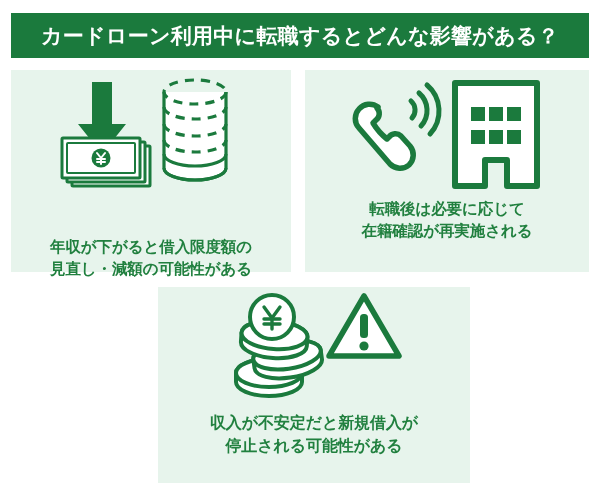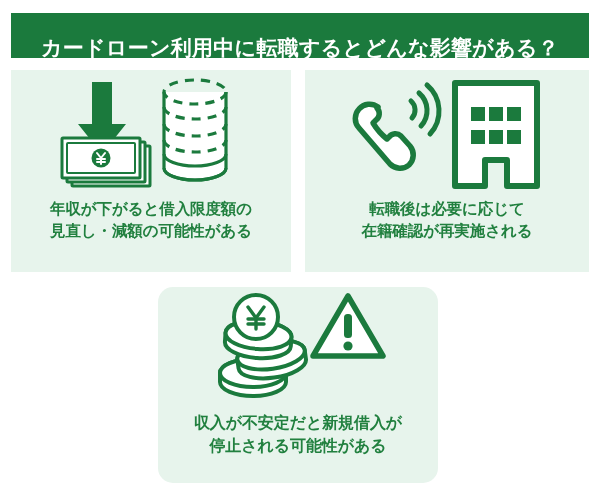--- a/index.html
+++ b/index.html
@@ -17,21 +17,21 @@
 
   
   .header-bar {
     position: absolute;
     left: 11px;
     top: 13px;
     width: 578px;
     height: 45px;
     background: #1b7a3d;
     display: flex;
-    align-items: flex-end;
+    align-items: center;
     justify-content: center;
     box-sizing: border-box;
   }
   .header-title {
     color: #ffffff;
     font-size: 21px;
     font-weight: bold;
     letter-spacing: 0.3px;
     line-height: 1;
     white-space: nowrap;
@@ -39,23 +39,23 @@
 
   
   .card {
     position: absolute;
     background: #e7f4ec;
     box-sizing: border-box;
     display: flex;
     flex-direction: column;
     align-items: center;
   }
-  .card-1 { left: 11px;  top: 70px;  width: 280px; height: 202px; }
+  .card-1 { left: 11px;  top: 70px;  width: 280px; height: 202px; gap: 38px; }
   .card-2 { left: 305px; top: 70px;  width: 284px; height: 202px; align-items: center; }
-  .card-3 { left: 158px; top: 287px; width: 280px; height: 196px; border-radius: 15px; }
+  .card-3 { left: 158px; top: 287px; width: 312px; height: 196px; }
 
   .icon-area {
     flex: 0 0 auto;
     display: flex;
     align-items: center;
     justify-content: center;
   }
   .card-1 .icon-area { height: 128px; width: 100%; }
   .card-2 .icon-area { height: 128px; width: 100%; }
   .card-3 .icon-area { height: 125px; width: 100%; }

